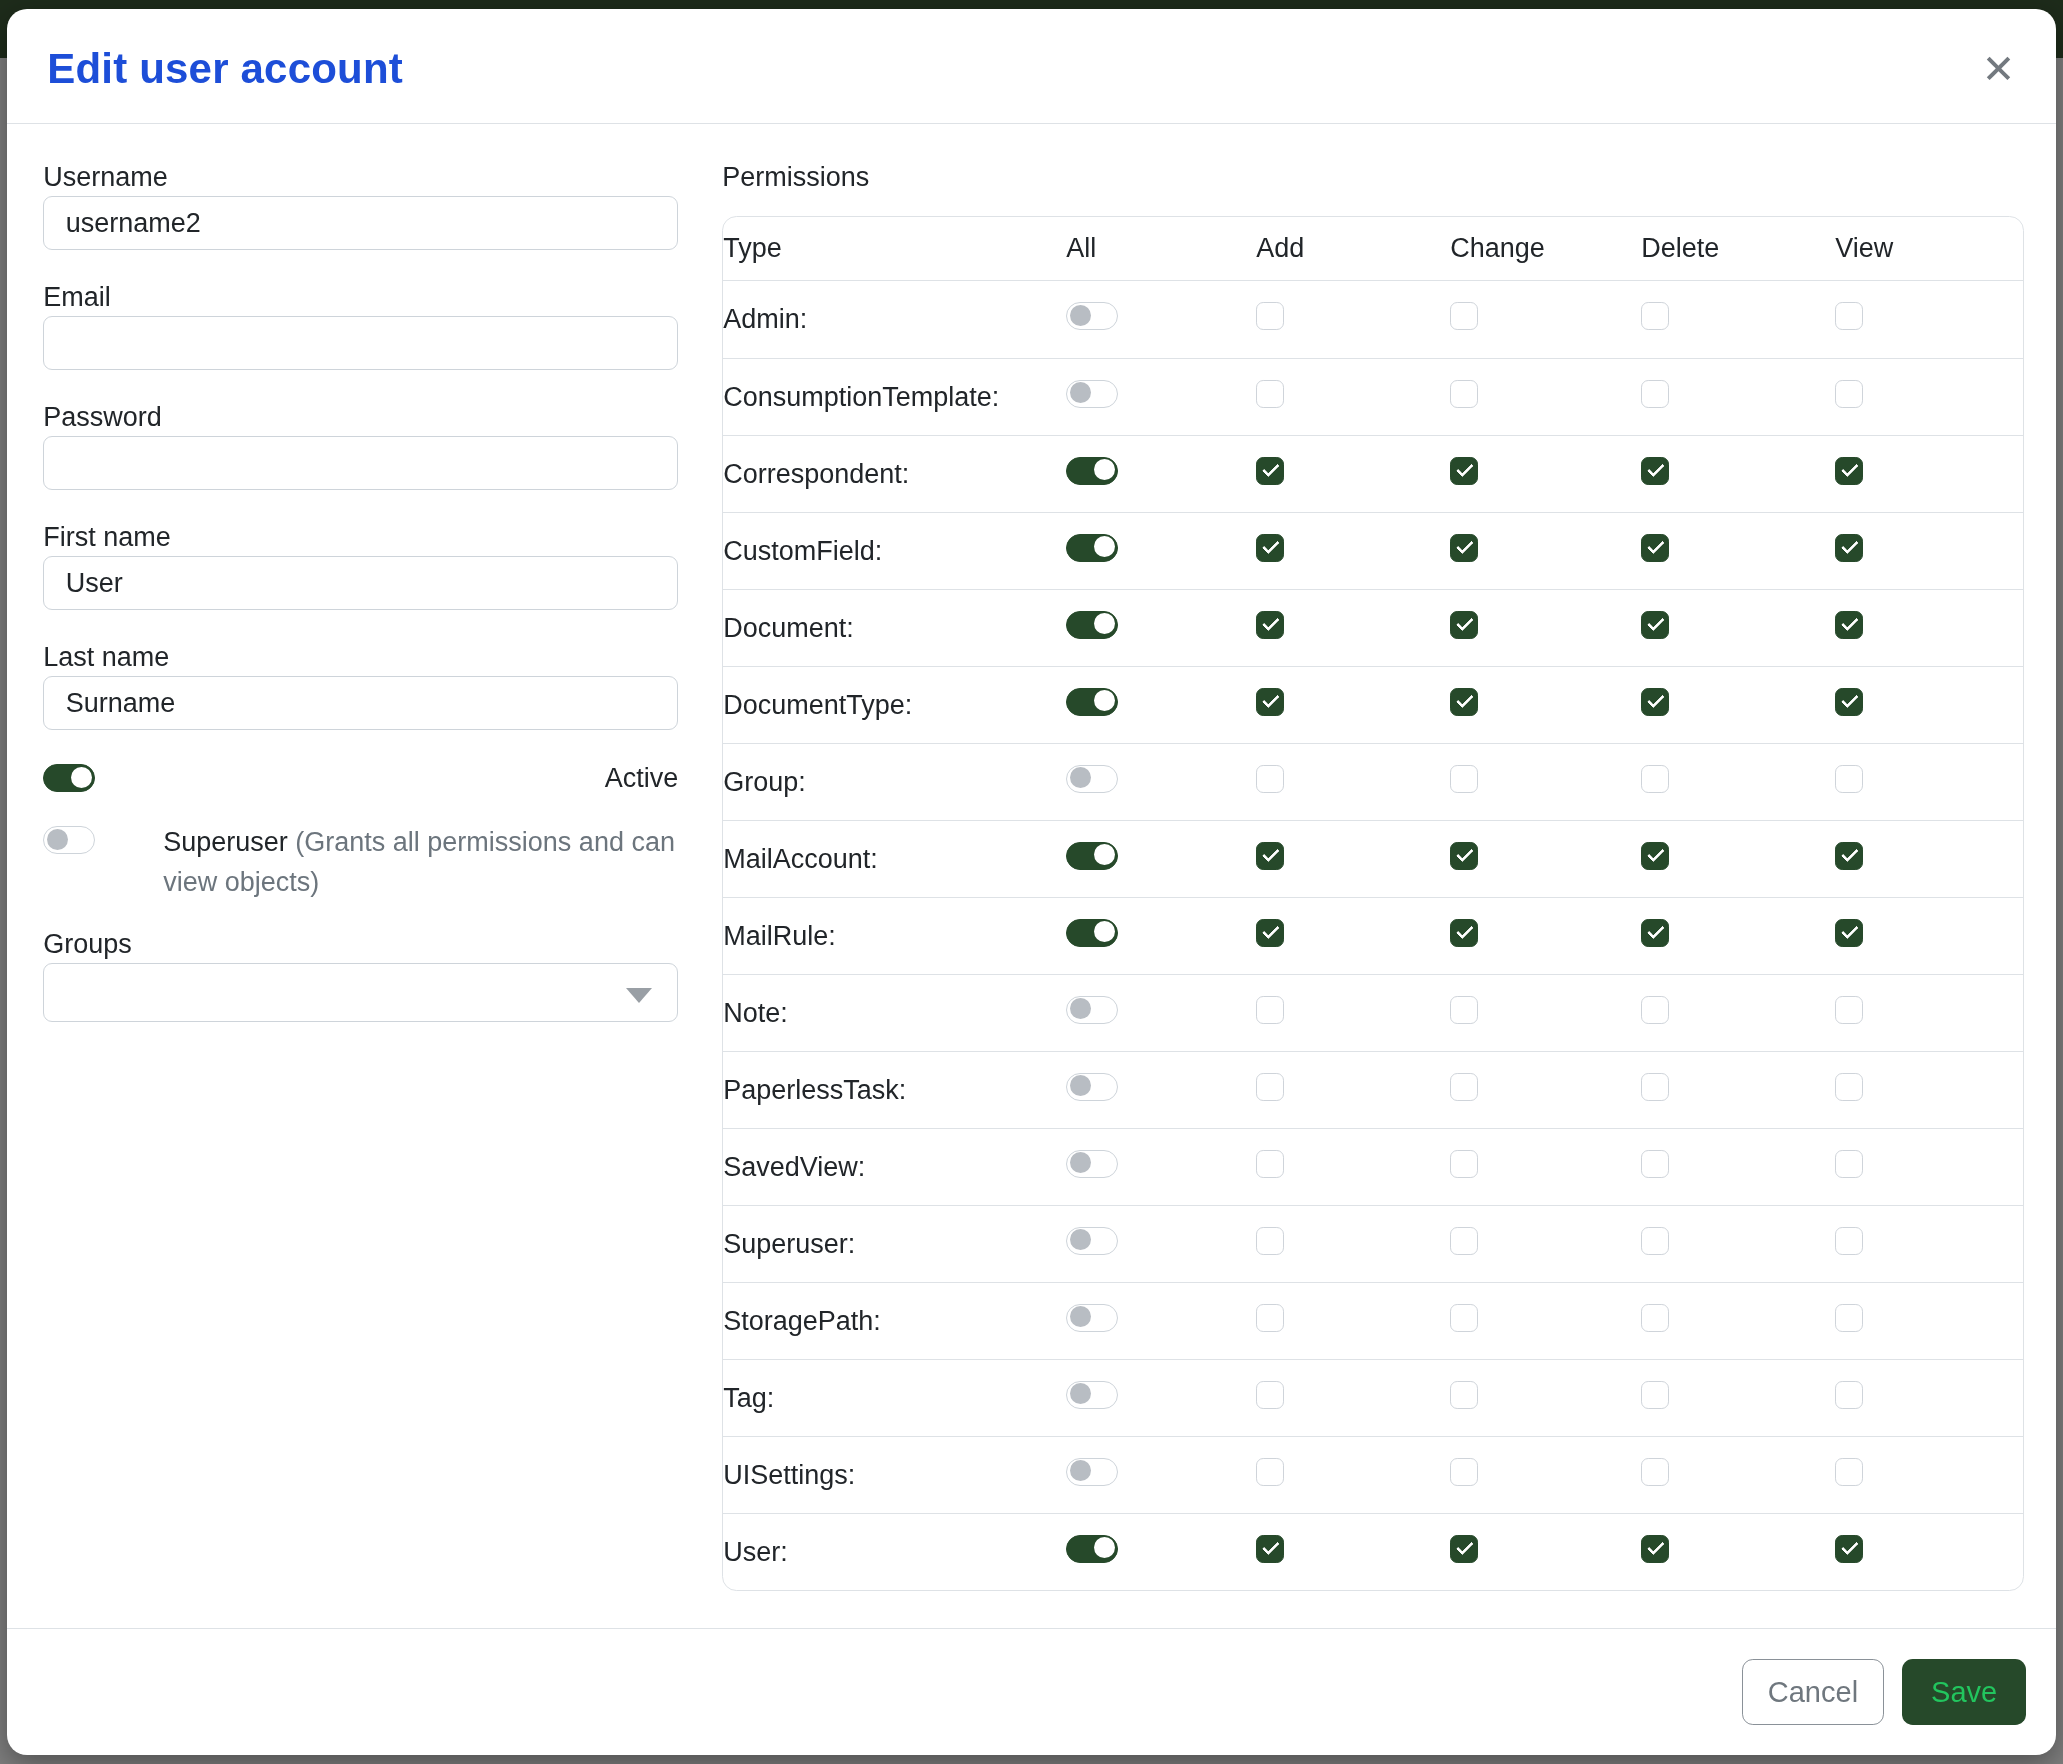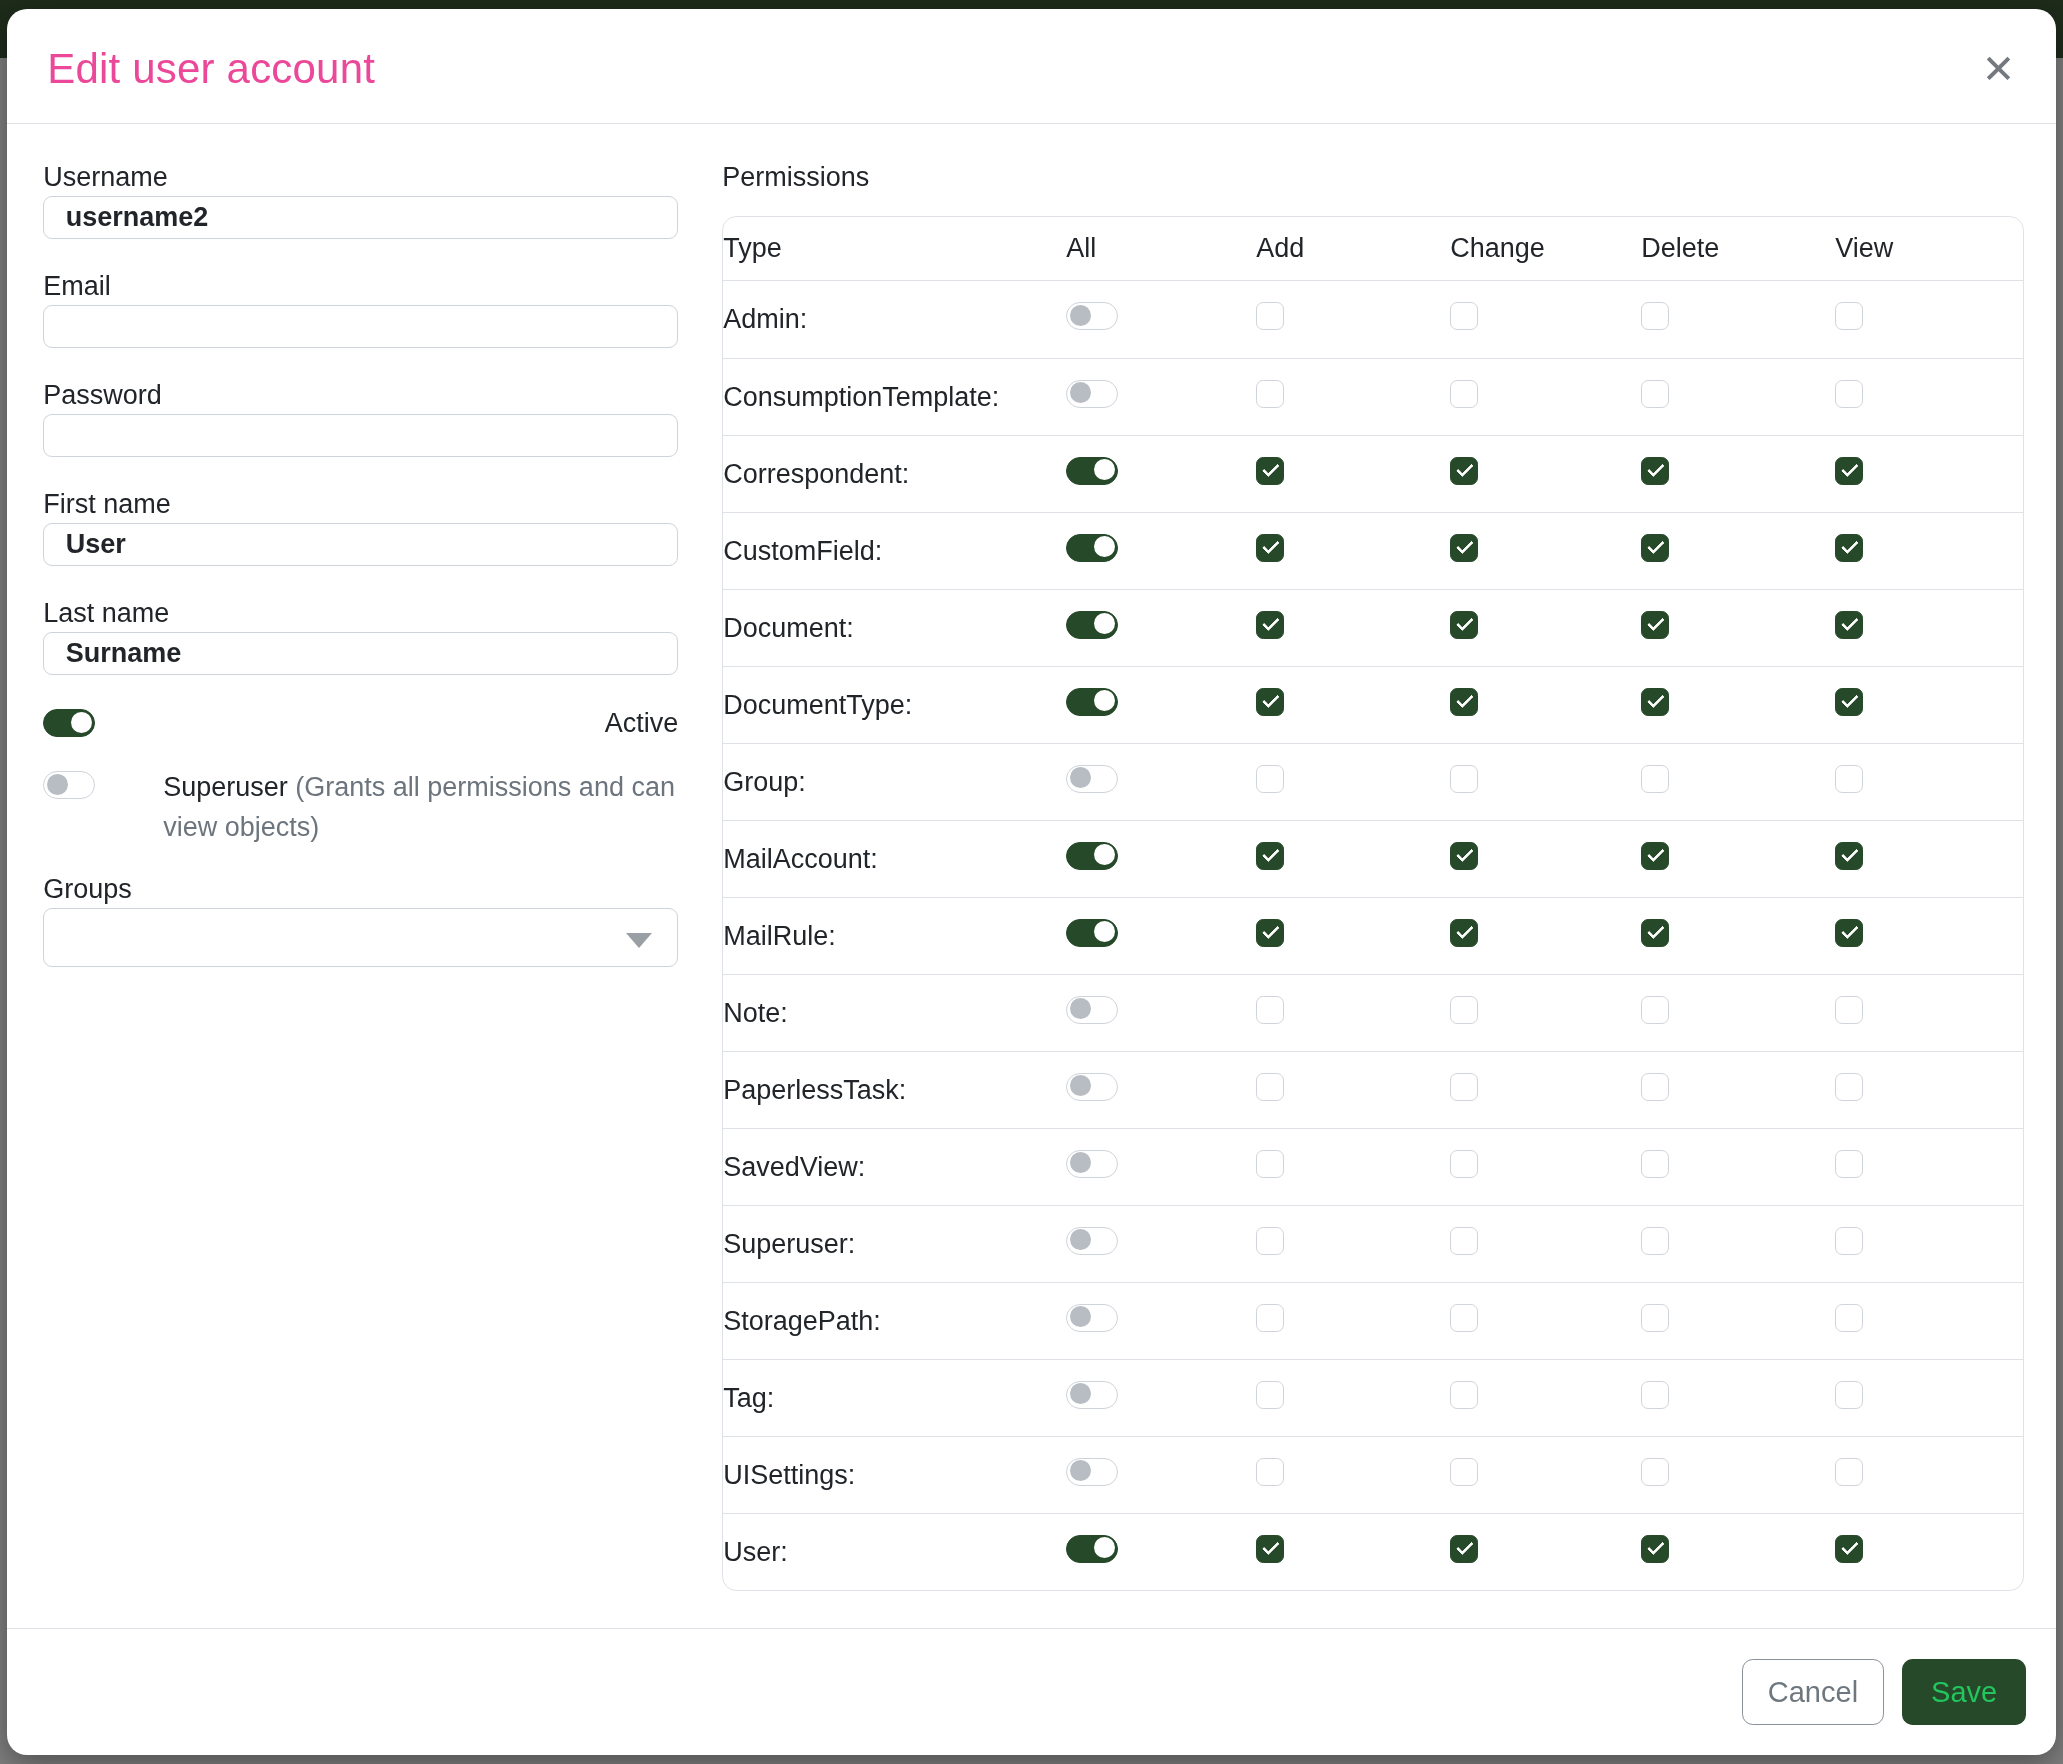--- a/index.html
+++ b/index.html
@@ -33,45 +33,45 @@
     overflow:hidden;
   }
   
   .modal-header{
     flex:0 0 auto;
     display:flex;align-items:center;justify-content:space-between;
     padding:36px 32px 31px 40px;
     border-bottom:1.8px solid var(--border);
   }
   .modal-title{
-    font-size:42px;font-weight:400;line-height:1.1;color:#ec4899;
+    font-size:42px;font-weight:700;line-height:1.1;color:#1d4ed8;
     letter-spacing:0.2px;
   }
   .close-btn{
     background:none;border:none;cursor:pointer;
     font-size:40px;line-height:1;color:#73797f;
     padding:3.6px 9px;font-family:inherit;
   }
   
   .modal-body{
     flex:1 1 auto;
     display:flex;
     padding:34px 32px 0 36px;
   }
   .left-col{width:635px;flex:none;}
   .right-col{flex:1;margin-left:44px;}
   .field{margin-bottom:28px;}
   .field-label{
     display:block;font-size:27px;line-height:38px;color:var(--text);
   }
   .text-input{
-    display:block;width:100%;height:43px;
+    display:block;width:100%;height:54px;
     border:1.8px solid var(--input-border);border-radius:9px;
     font-size:27px;color:var(--text);padding:0 21.6px;
-    font-family:inherit;background:#fff;outline:none;font-weight:bold;
+    font-family:inherit;background:#fff;outline:none;
   }
   .check-row{display:flex;align-items:center;margin-top:9px;margin-bottom:23.4px;justify-content:space-between;}
   .check-row.align-top{align-items:flex-start;}
   .check-row.align-top .switch{margin-top:4.5px;}
   .check-label{font-size:27px;line-height:40px;color:var(--text);margin-left:16px;}
   .check-label .hint{color:var(--muted);}
   .wrap-label{display:inline-block;width:515px;vertical-align:top;}
   .groups-field{margin-top:5.4px;}
   .select-box{
     position:relative;width:100%;height:59px;

